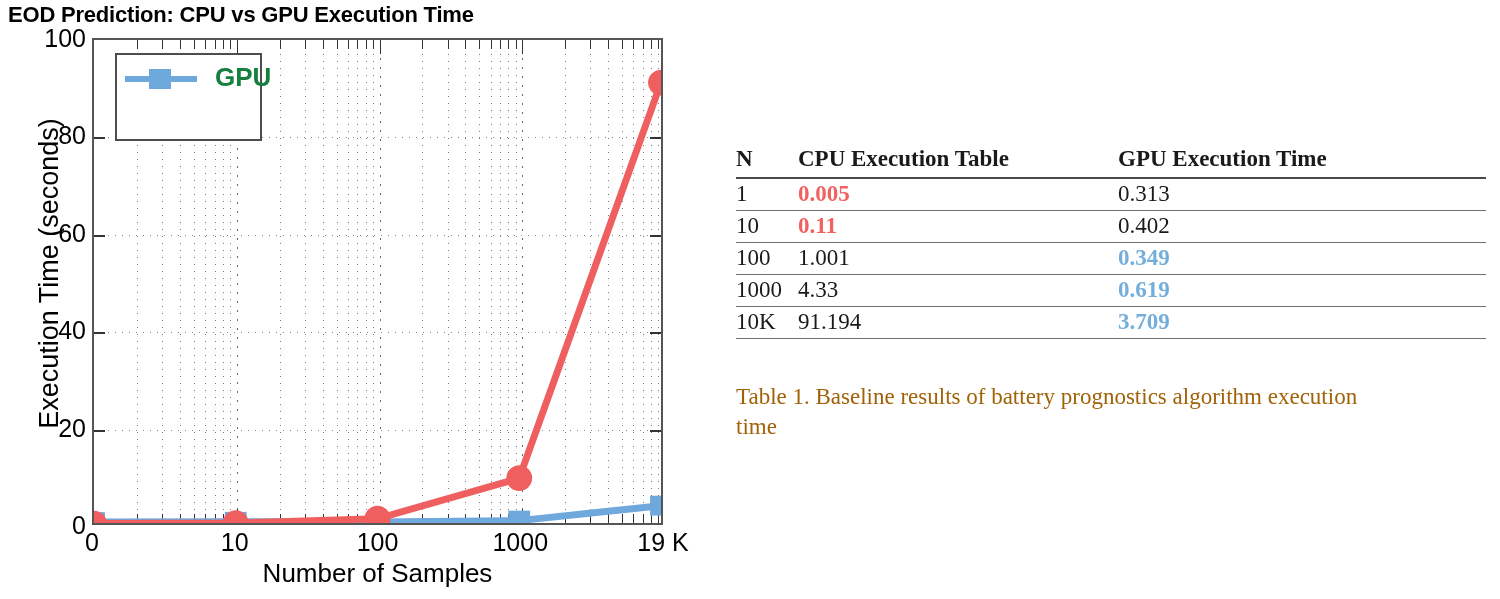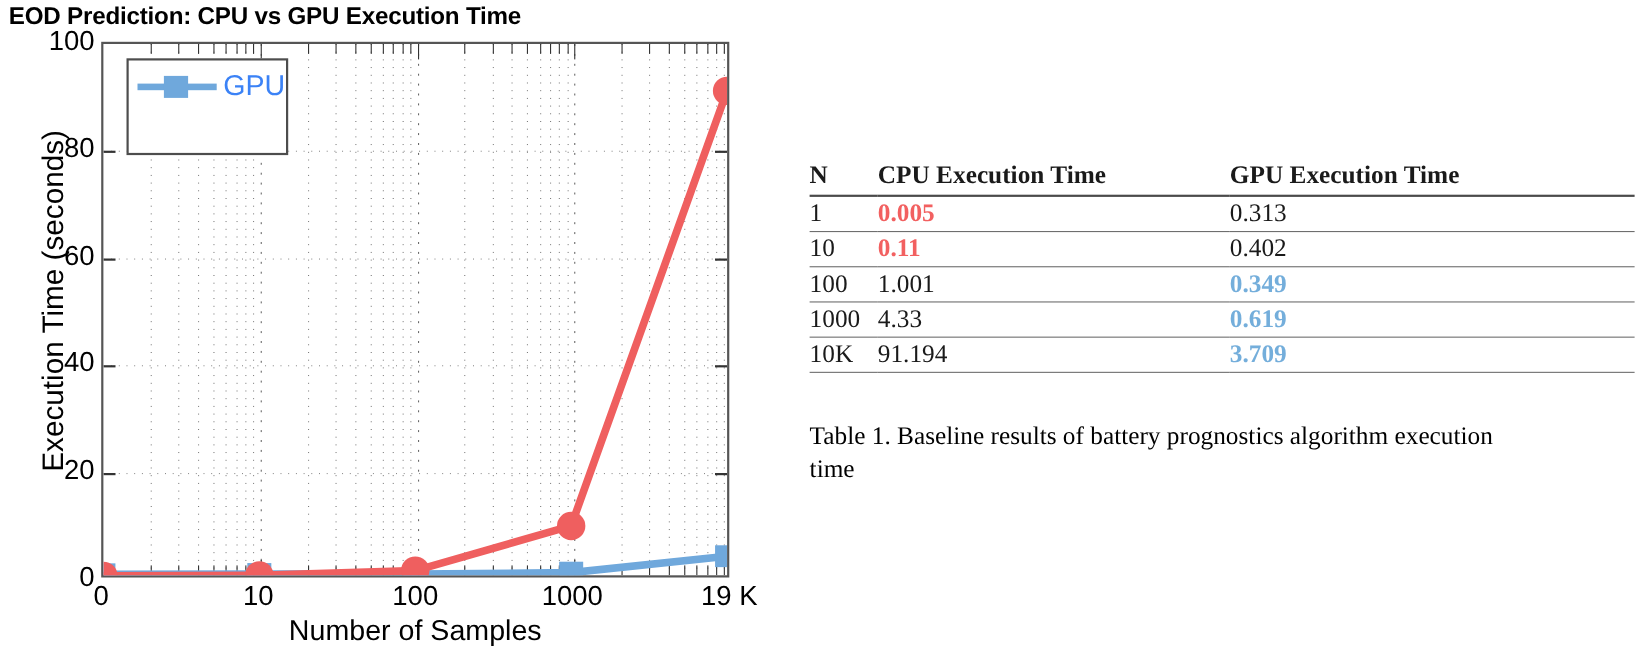--- a/index.html
+++ b/index.html
@@ -77,22 +77,22 @@
     position:absolute;left:21px;top:13px;
     width:147px;height:88px;
     border:2px solid #4d4d4d;background:#fff;
     box-sizing:border-box;z-index:6;
   }
   .legend-row{position:absolute;left:8px;width:132px;height:30px;}
   .legend-line{position:absolute;left:0;top:13px;width:72px;height:6px;}
   .legend-marker{position:absolute;left:24px;top:6px;}
   .legend-sq{width:22px;height:20px;}
   .legend-ci{width:23px;height:23px;border-radius:50%;top:4px;}
-  .legend-text{position:absolute;left:78px;top:-1px;
-     font-family:"Liberation Sans", sans-serif;font-size:26px;color:#3b82f6;}
+  .legend-text{position:absolute;left:90px;top:-1px;
+     font-family:"Liberation Sans", sans-serif;font-size:26px;color:#15803d;font-weight:bold;}
 
   
   #series-svg{position:absolute;inset:0;z-index:4;}
 
   
   #table-block{position:absolute;left:718px;top:0;width:782px;height:599px;}
   table#results{
     position:absolute;left:18px;top:146px;width:750px;
     border-collapse:collapse;
     font-family:"Liberation Serif", serif;
@@ -111,21 +111,21 @@
   table#results tbody tr:last-child td{border-bottom:1.5px solid #6e6e6e;}
   .col-n{width:62px;}
   .col-cpu{width:320px;}
   .col-gpu{width:auto;}
   .hl-red{color:#f26060;font-weight:bold;}
   .hl-blue{color:#74aedb;font-weight:bold;}
 
   #table-caption{
     position:absolute;left:18px;top:382px;width:660px;
     font-family:"Liberation Serif", serif;
-    font-size:23px;line-height:1.32;color:#000000;
+    font-size:23px;line-height:1.32;color:#a16207;
   }
 </style>
 </head>
 <body>
 
 <div id="figure">
 
   <div id="chart-title">EOD Prediction: CPU vs GPU Execution Time</div>
 
   <div id="y-axis-title">Execution Time (seconds)</div>
@@ -290,21 +290,21 @@
       </div>
     </div>
   </div>
 </div>
 
 <div id="table-block">
   <table id="results">
     <thead>
       <tr>
         <th class="col-n">N</th>
-        <th class="col-cpu">CPU Execution Time</th>
+        <th class="col-cpu">CPU Execution Table</th>
         <th class="col-gpu">GPU Execution Time</th>
       </tr>
     </thead>
     <tbody id="results-body">
         <tr>
           <td class="col-n">1</td>
           <td class="col-cpu hl-red">0.005</td>
           <td class="col-gpu">0.313</td>
         </tr>
         <tr>

